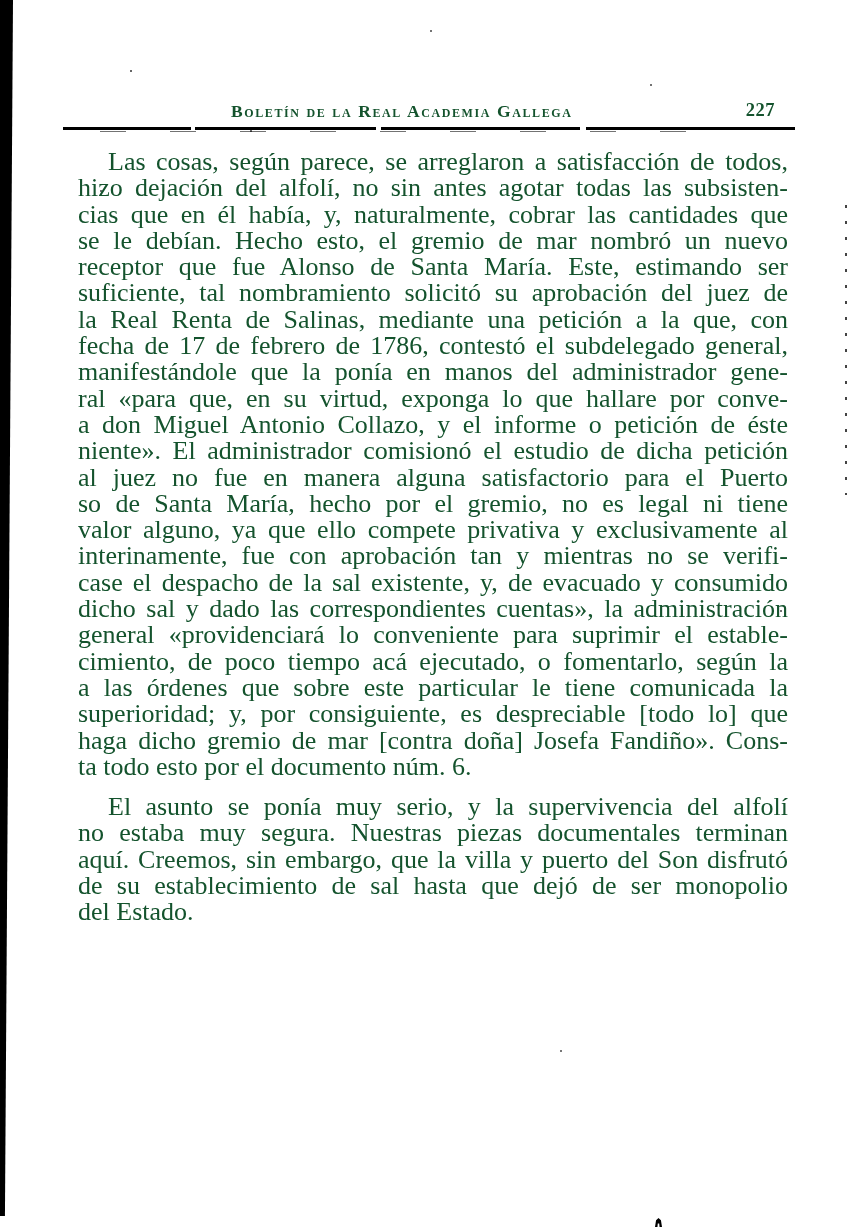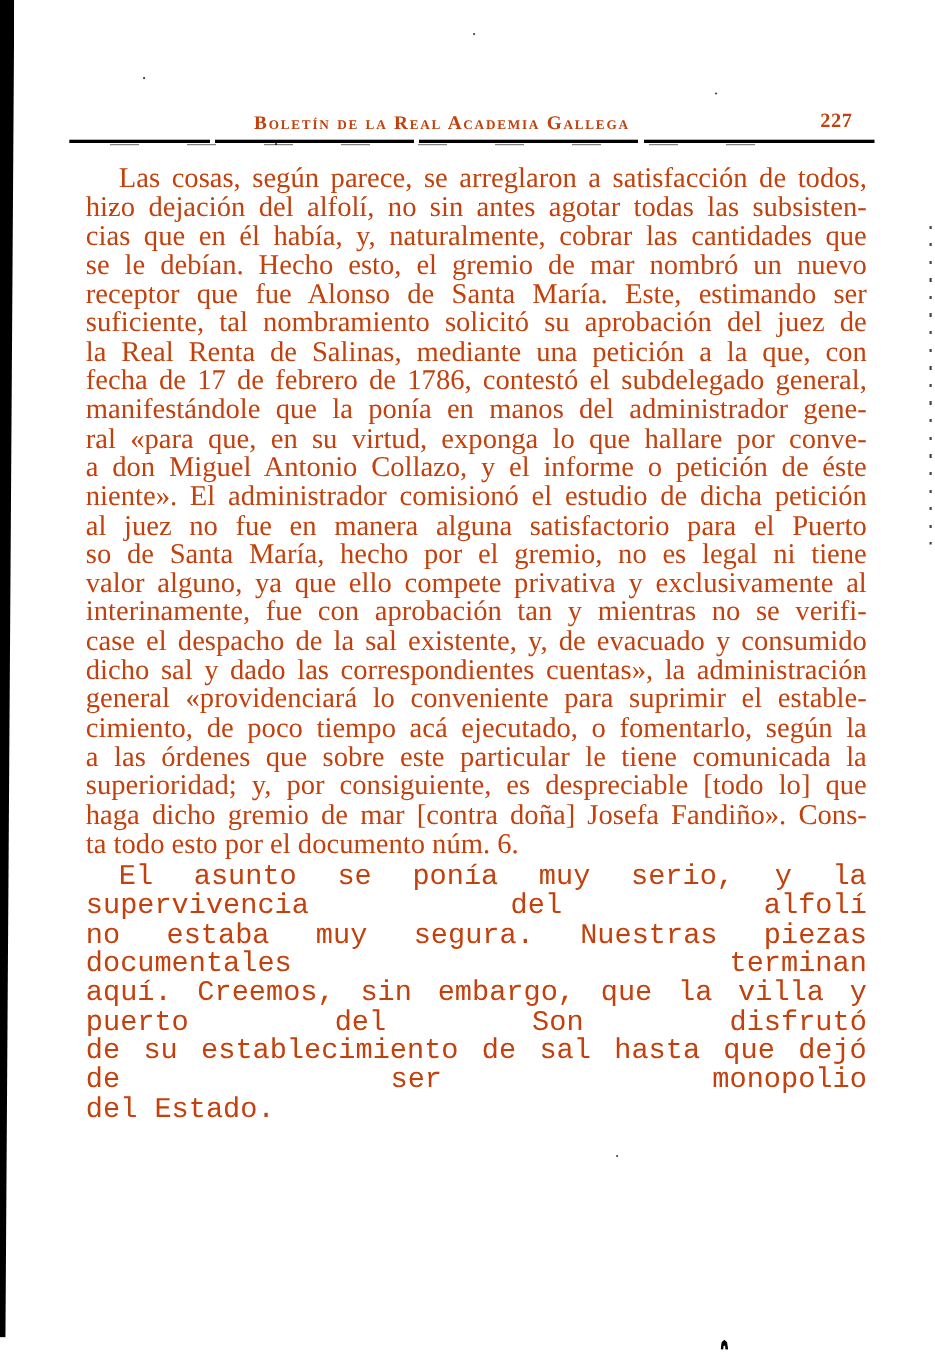--- a/index.html
+++ b/index.html
@@ -7,21 +7,21 @@
     padding: 0;
     background: #ffffff;
   }
   .page {
     position: relative;
     width: 850px;
     height: 1231px;
     background: #ffffff;
     overflow: hidden;
     font-family: "Liberation Serif", "DejaVu Serif", serif;
-    color: #c2410c;
+    color: #14532d;
   }
   
   .left-bar {
     position: absolute;
     left: 0;
     top: 0;
     width: 13px;
     height: 1216px;
     background: #000000;
     clip-path: polygon(0 0, 100% 0, 38% 100%, 0 100%);
@@ -94,22 +94,21 @@
   }
   .body-text {
     position: absolute;
     left: 78px;
     top: 149px;
     width: 710px;
     font-size: 26px;
     line-height: 26.3px;
   }
   .paragraph + .paragraph {
-    margin-top: 4px;
-    font-family: Liberation Mono, monospace;
+    margin-top: 14px;
   }
   .line {
     text-align: justify;
     text-align-last: justify;
   }
   .paragraph .line:last-child {
     text-align-last: left;
   }
   .line.indent {
     text-indent: 30px;

